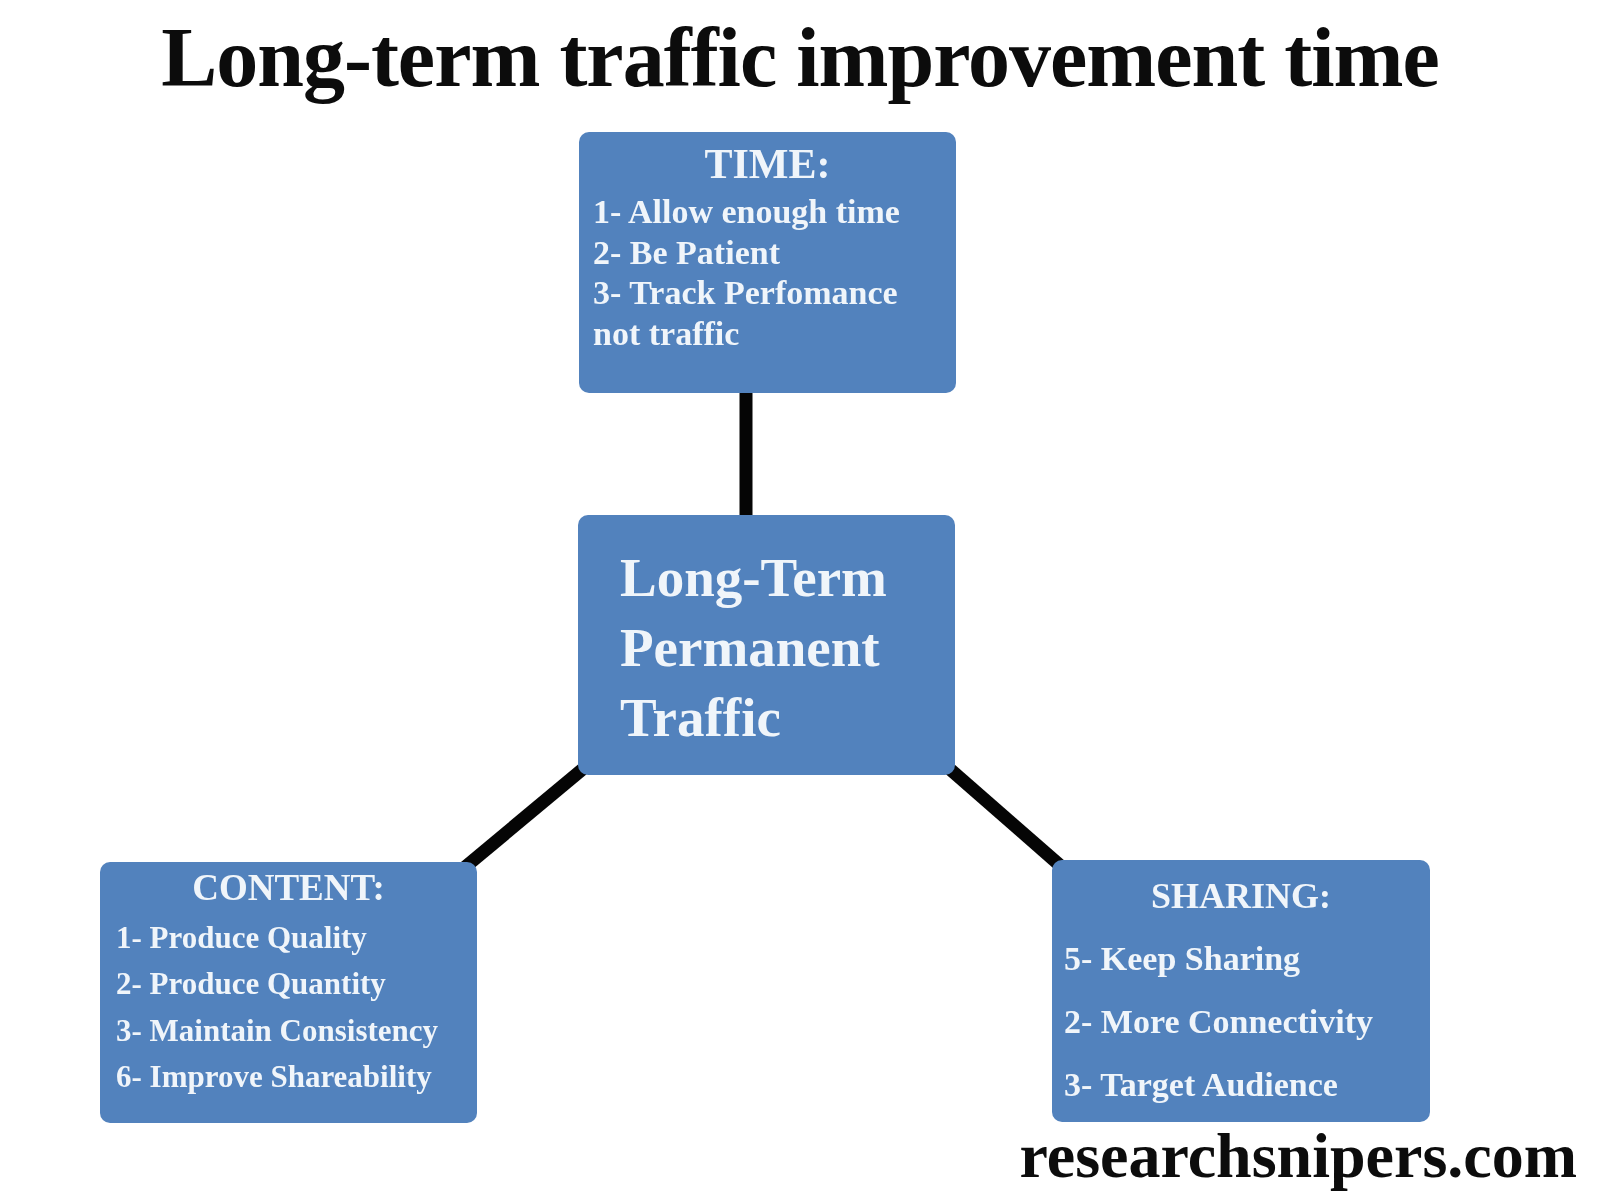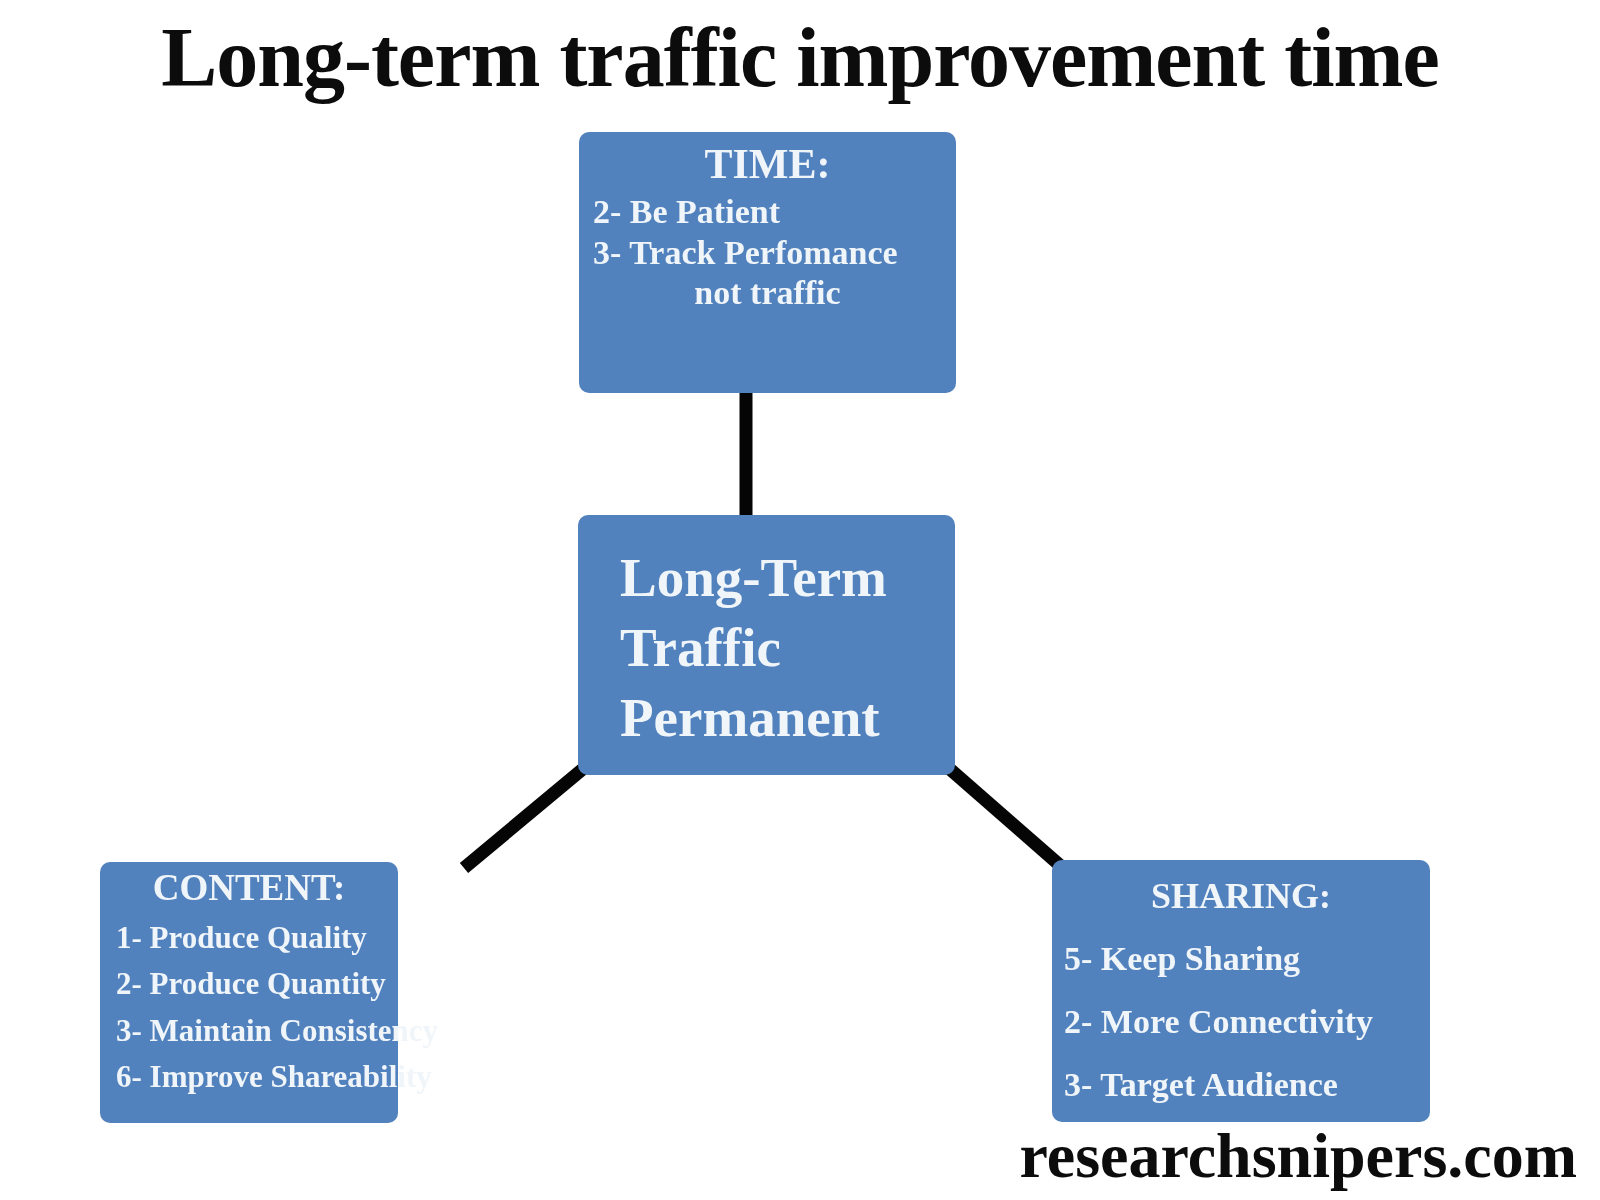--- a/index.html
+++ b/index.html
@@ -53,28 +53,28 @@
     text-align: center;
     font-size: 42px;
     line-height: 1.15;
   }
   .node-items { list-style: none; }
   .node-items li { white-space: nowrap; }
 
   
   .node-time { left: 579px; top: 132px; width: 377px; height: 261px; padding: 8px 14px; font-family: Liberation Serif, serif; }
   .node-time .node-items { font-size: 34px; line-height: 1.19; margin-top: 4px; }
-  .node-time .sub-line { text-align: center; font-size: 34px; line-height: 1.19; }
+  .node-time .sub-line { font-size: 34px; line-height: 1.19; }
 
   
   .node-center { left: 578px; top: 515px; width: 377px; height: 260px; padding: 28px 20px 12px 42px; }
   .node-center .center-line { display: block; font-size: 55px; line-height: 1.27; }
 
   
-  .node-content { left: 100px; top: 862px; width: 298px; height: 261px; padding: 5px 16px; }
+  .node-content { left: 100px; top: 862px; width: 377px; height: 261px; padding: 5px 16px; }
   .node-content .node-heading { font-size: 37px; }
   .node-content .node-items { font-size: 31px; line-height: 1.5; margin-top: 5px; }
 
   
   .node-sharing { left: 1052px; top: 860px; width: 378px; height: 262px; padding: 8px 12px; }
   .node-sharing .node-heading { font-size: 36px; margin-top: 8px; }
   .node-sharing .node-items { font-size: 34px; line-height: 1.2; }
   .node-sharing .node-items li { margin-top: 22px; }
 
   .watermark {
@@ -96,30 +96,31 @@
 
   <svg class="connector-svg" viewBox="0 0 1600 1200" xmlns="http://www.w3.org/2000/svg">
     <line x1="746" y1="380" x2="746" y2="530"></line>
     <line x1="590" y1="763" x2="464" y2="868"></line>
     <line x1="943" y1="763" x2="1063" y2="868"></line>
   </svg>
 
   <div class="node node-time">
     <div class="node-heading">TIME:</div>
     <ul class="node-items">
+      <li>1- Allow enough time</li>
       <li>2- Be Patient</li>
       <li>3- Track Perfomance</li>
     </ul>
     <div class="sub-line">not traffic</div>
   </div>
 
   <div class="node node-center">
     <span class="center-line">Long-Term</span>
+    <span class="center-line">Permanent</span>
     <span class="center-line">Traffic</span>
-    <span class="center-line">Permanent</span>
   </div>
 
   <div class="node node-content">
     <div class="node-heading">CONTENT:</div>
     <ul class="node-items">
       <li>1- Produce Quality</li>
       <li>2- Produce Quantity</li>
       <li>3- Maintain Consistency</li>
       <li>6- Improve Shareability</li>
     </ul>

